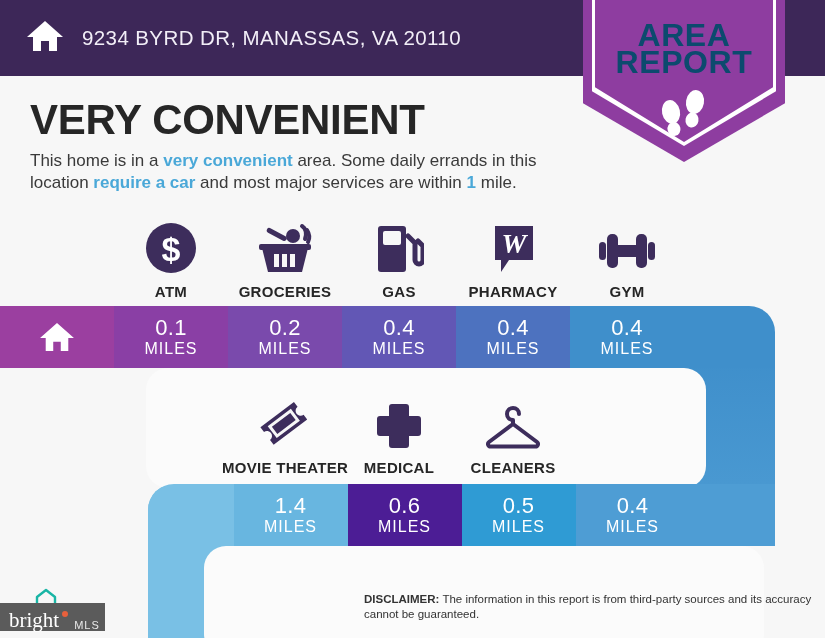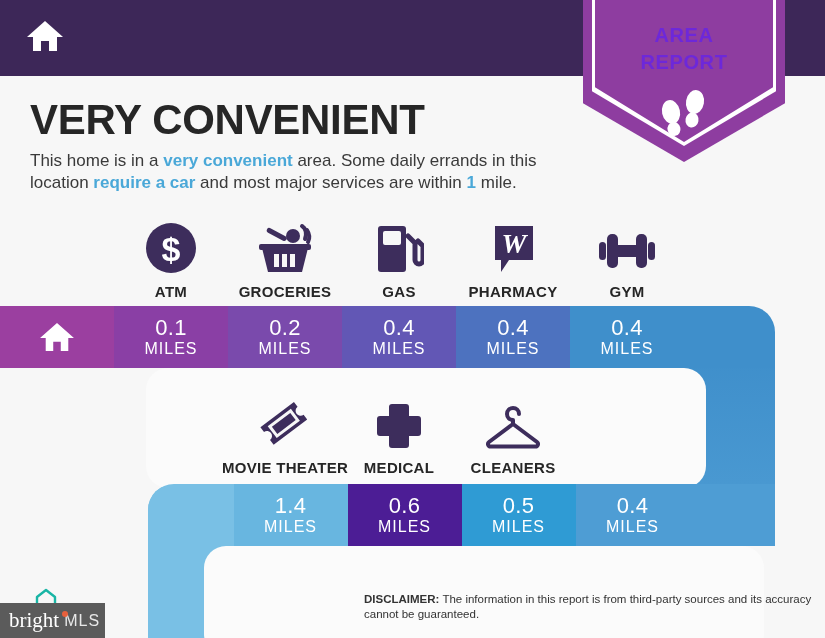--- a/index.html
+++ b/index.html
@@ -38,21 +38,21 @@
     background: #ffffff;
   }
   .badge-fill {
     position: absolute; left: 12px; top: 0; width: 178px; height: 148px;
     -webkit-clip-path: polygon(0 0, 100% 0, 100% 63%, 50% 100%, 0 63%);
     clip-path: polygon(0 0, 100% 0, 100% 63%, 50% 100%, 0 63%);
     background: #8e3da0;
   }
   .badge-text {
     position: absolute; left: 583px; top: 22px; width: 202px;
-    text-align: center; color: #6d28d9; font-size: 20px; font-weight: 700;
+    text-align: center; color: #0c4a6e; font-size: 32px; font-weight: 700;
     line-height: 27px; letter-spacing: .6px; z-index: 7;
   }
   .badge-feet { position: absolute; left: 655px; top: 88px; z-index: 7; }
 
   
   .headline {
     position: absolute; left: 30px; top: 96px;
     font-size: 42px; font-weight: 700; color: #262626; letter-spacing: -0.3px;
   }
   .subtext {
@@ -110,29 +110,29 @@
 
   
   .footer-logo {
     position: absolute; left: 34px; top: 588px;
     display: flex; align-items: center; z-index: 20;
   }
   .footer-logo-text {
     font-size: 21px; color: #3f4a63; margin-left: 7px; letter-spacing: -.2px;
   }
   .bright-badge {
-    position: absolute; left: 0px; top: 603px; width: 105px; height: 35px;
-    background: #5b5b5b; display: flex; align-items: center; z-index: 25;
+    position: absolute; left: 0px; top: 603px; width: 105px; height: 28px;
+    background: #5b5b5b; display: flex; align-items: flex-end; z-index: 25;
   }
   .bright-word {
     color: #ffffff; font-family: "Liberation Serif", serif;
     font-size: 21px; margin-left: 9px; line-height: 21px;
   }
   .bright-mls {
-    color: #e8e8e8; font-size: 16px; margin-left: 5px; letter-spacing: 1px;
+    color: #e8e8e8; font-size: 11px; margin-left: 15px; letter-spacing: 1px;
   }
   .bright-dot {
     position: absolute; left: 62px; top: 8px; width: 6px; height: 6px;
     background: #e8603c; border-radius: 50%;
   }
   .disclaimer {
     position: absolute; left: 364px; top: 592px; width: 448px;
     font-size: 11.5px; line-height: 15px; color: #333; z-index: 20;
   }
   .disclaimer b { font-weight: 700; }
@@ -141,20 +141,21 @@
 <body>
 
 <div class="page">
 
   <div class="header">
     <span class="header-home">
       <svg width="38" height="34" viewBox="0 0 38 34">
         <path d="M19 2 L37 18 L31 18 L31 32 L23 32 L23 22 L15 22 L15 32 L7 32 L7 18 L1 18 Z" fill="#ffffff"></path>
       </svg>
     </span>
+    <span class="header-address">9234 BYRD DR, MANASSAS, VA 20110</span>
   </div>
 
   <div class="badge">
     <div class="badge-line"></div>
     <div class="badge-fill"></div>
   </div>
   <div class="badge-text">
     <div>AREA</div>
     <div>REPORT</div>
   </div>

